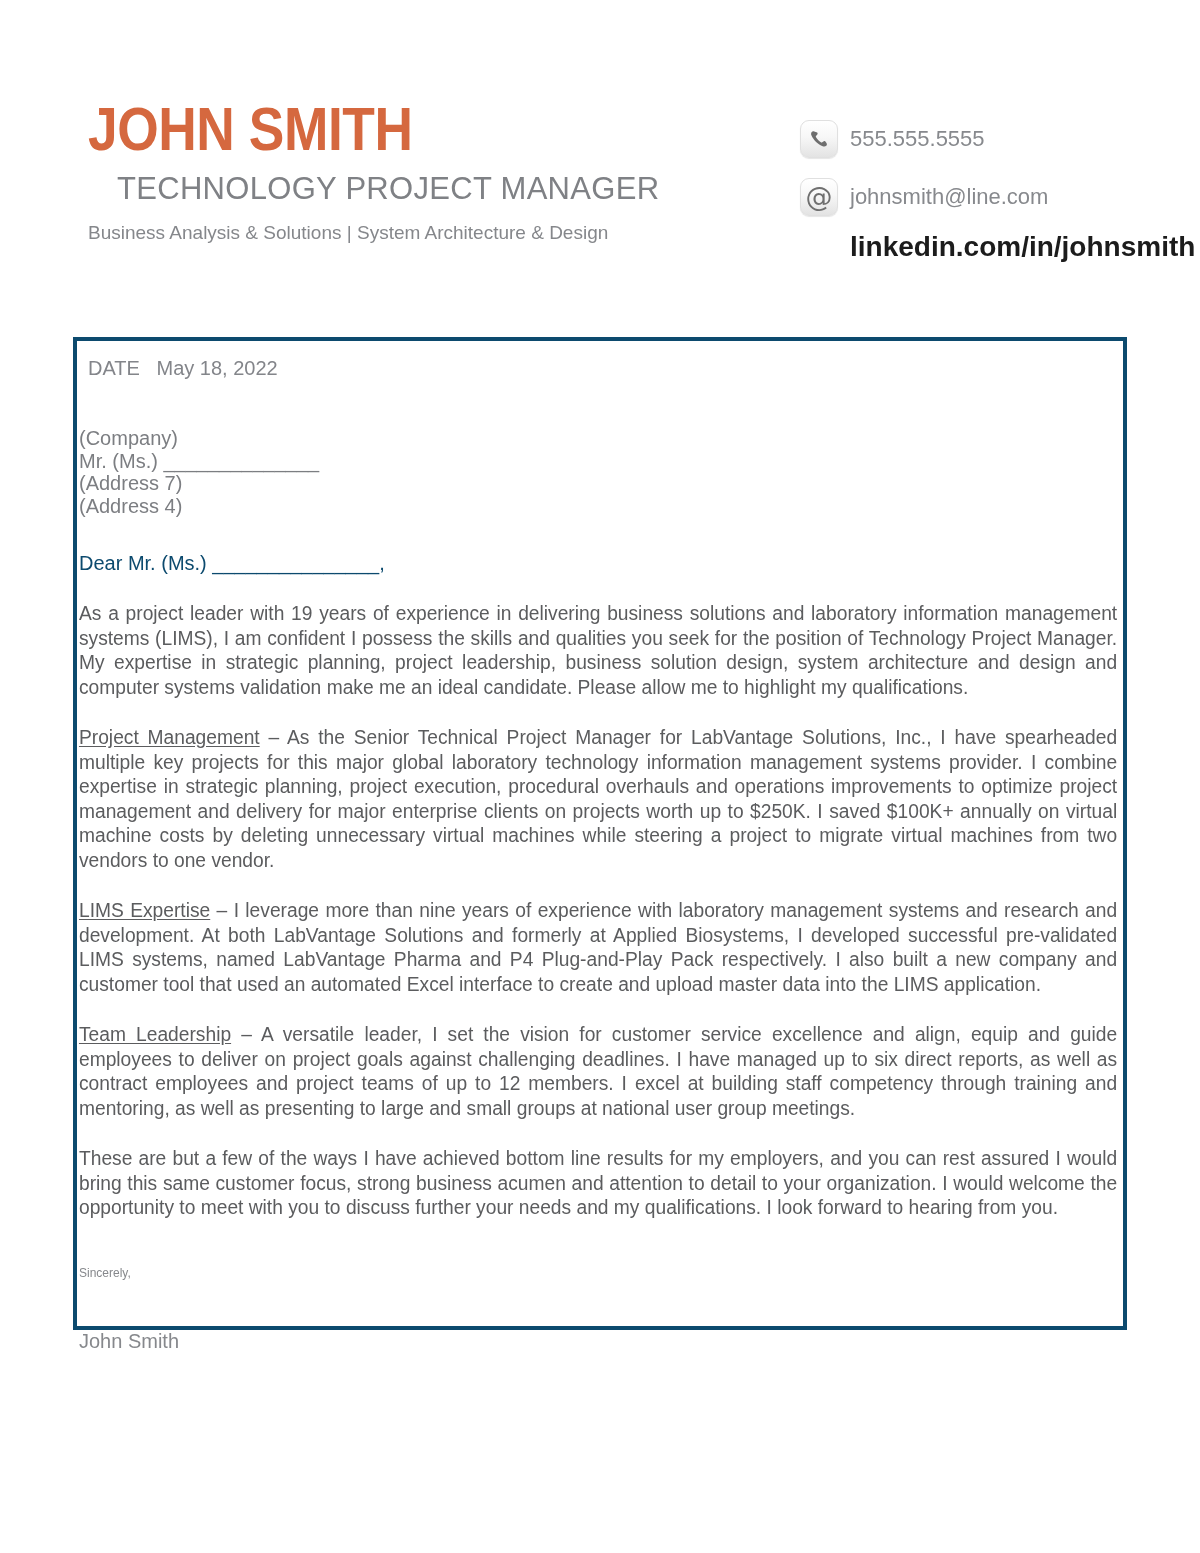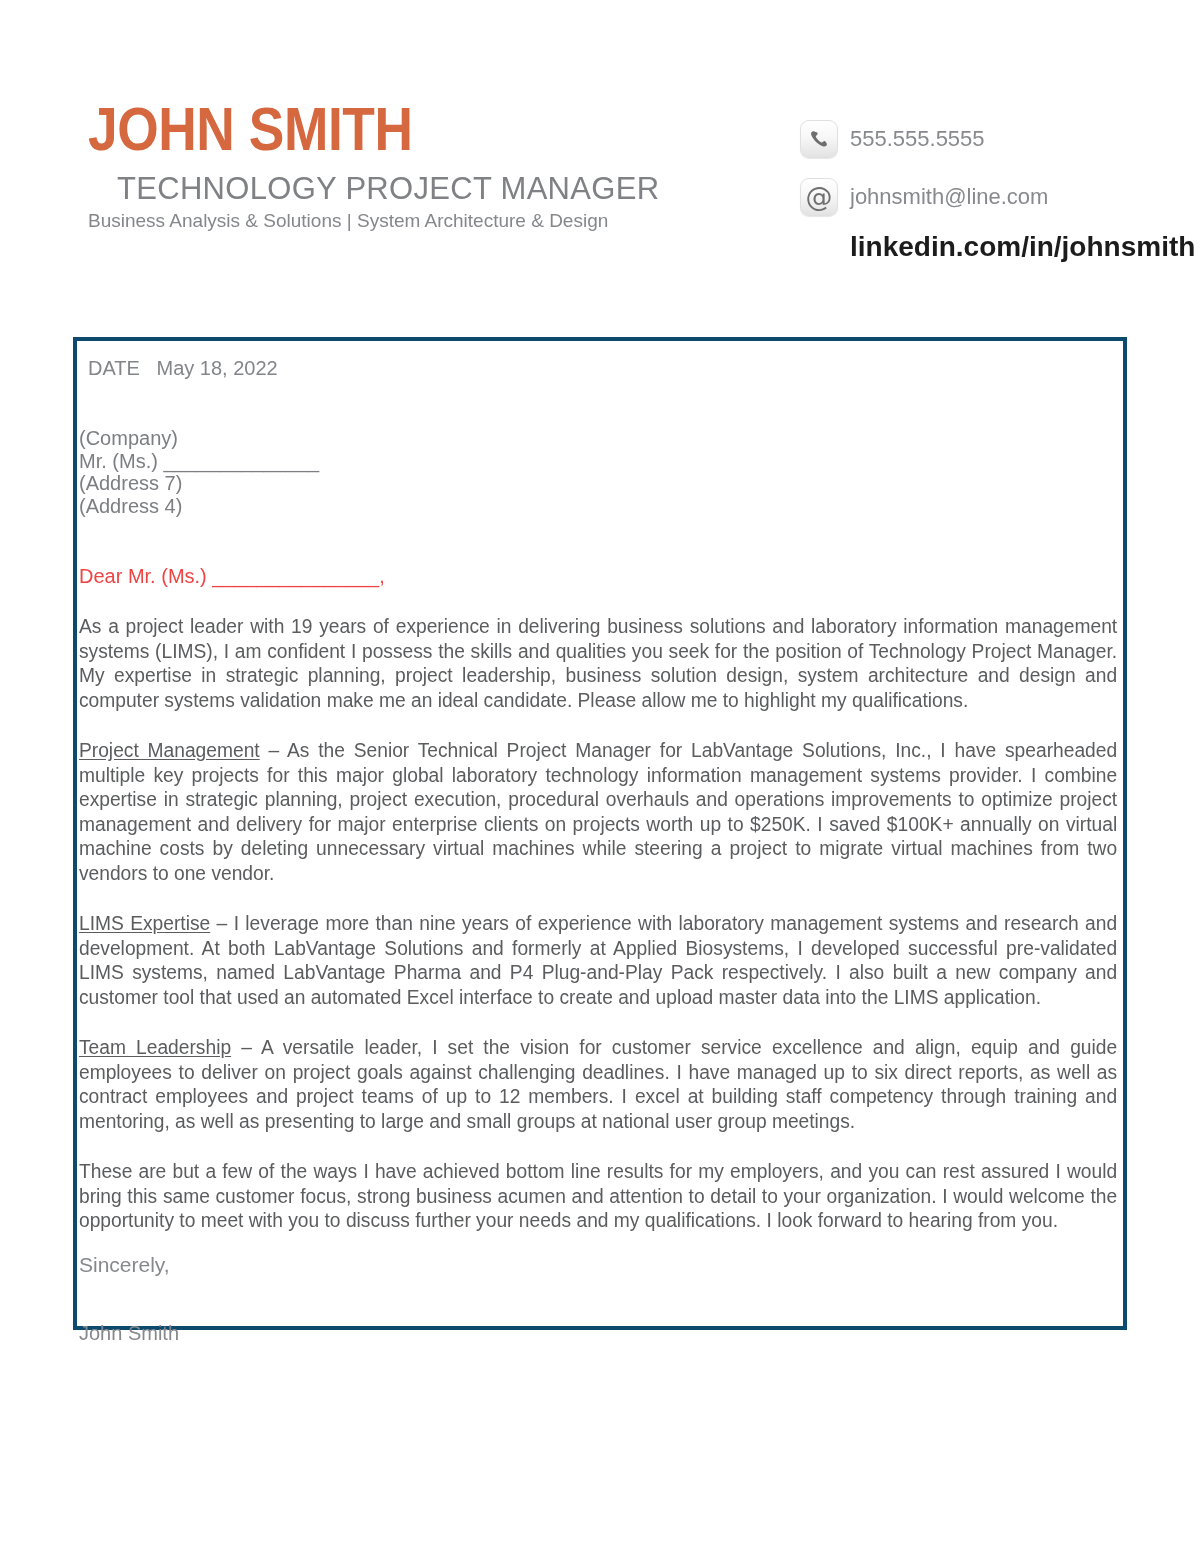--- a/index.html
+++ b/index.html
@@ -44,21 +44,21 @@
     margin-top: 12px;
     font-size: 31px;
     line-height: 34px;
     font-weight: normal;
     color: #7f8185;
     letter-spacing: 0.3px;
     white-space: nowrap;
     margin-left: 29px;
   }
   .tagline {
-    margin-top: 3px;
+    margin-top: 15px;
     font-size: 19px;
     line-height: 24px;
     font-weight: normal;
     color: #85878b;
     white-space: nowrap;
   }
 
   
   .contact {
     position: absolute;
@@ -140,25 +140,25 @@
     white-space: pre;
   }
   .addr-block {
     margin-top: 46px;
     padding-left: 2px;
     font-size: 20px;
     line-height: 22.5px;
     color: #7c7e82;
   }
   .salutation {
-    margin-top: 47px;
-    padding-left: 2px;
-    font-size: 20px;
-    line-height: 24px;
-    color: #ef4444;
+    margin-top: 34px;
+    padding-left: 2px;
+    font-size: 20px;
+    line-height: 24px;
+    color: #0c4a6e;
   }
   .body-text {
     margin-top: 26px;
     padding-left: 2px;
     padding-right: 0px;
     width: 1056px;
     box-sizing: border-box;
     font-size: 19.5px;
     line-height: 24.5px;
     color: #5b5c5e;
@@ -166,23 +166,23 @@
     text-justify: inter-word;
     font-stretch: condensed;
     transform: scaleX(0.985);
     transform-origin: left top;
   }
   .body-text u {
     text-decoration: underline;
     text-underline-offset: 2px;
   }
   .closing {
-    margin-top: 20px;
-    padding-left: 2px;
-    font-size: 21px;
+    margin-top: 41px;
+    padding-left: 2px;
+    font-size: 12px;
     line-height: 24px;
     color: #86888c;
   }
   .signature {
     margin-top: 44px;
     padding-left: 2px;
     font-size: 20px;
     line-height: 24px;
     color: #86888c;
   }

